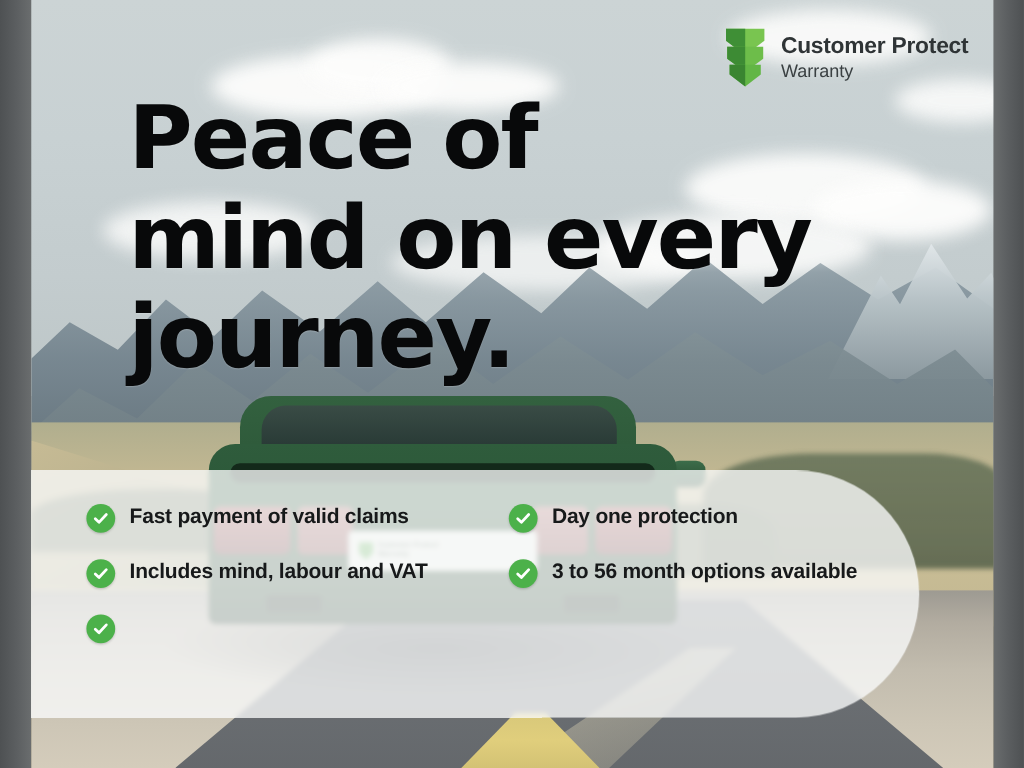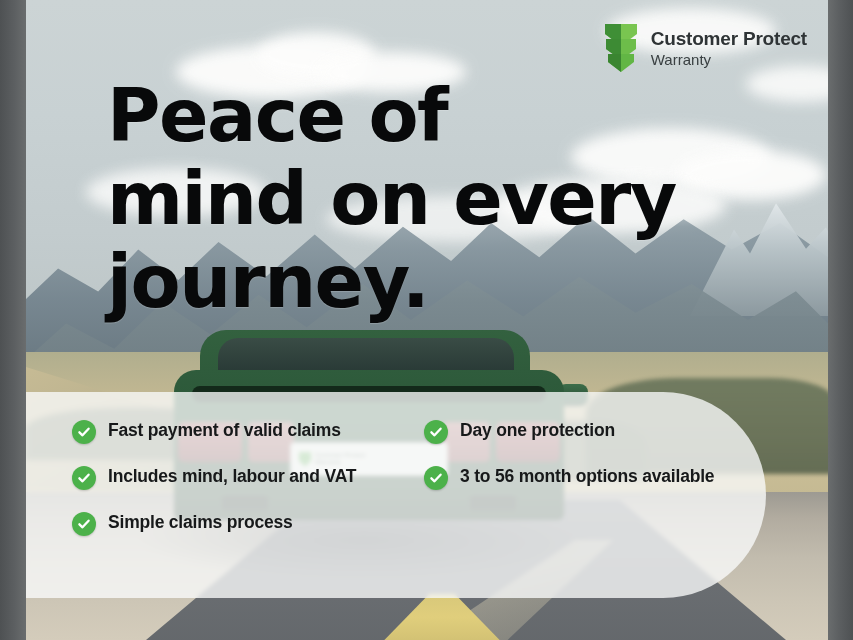--- a/index.html
+++ b/index.html
@@ -347,21 +347,20 @@
       </span>
       <span class="feature-label">3 to 56 month options available</span>
     </div>
 
     <div class="feature">
       <span class="tick">
         <svg width="14" height="14" viewBox="0 0 14 14" aria-hidden="true">
           <path d="M2.4 7.3 L5.5 10.3 L11.6 3.7" fill="none" stroke="#ffffff" stroke-width="2.3" stroke-linecap="round" stroke-linejoin="round"></path>
         </svg>
       </span>
-      <span class="feature-label">Simple claims process</span>
     </div>
 
   </div>
 
   <div class="letterbox left"></div>
   <div class="letterbox right"></div>
 
 </div>
 
 </body></html>

